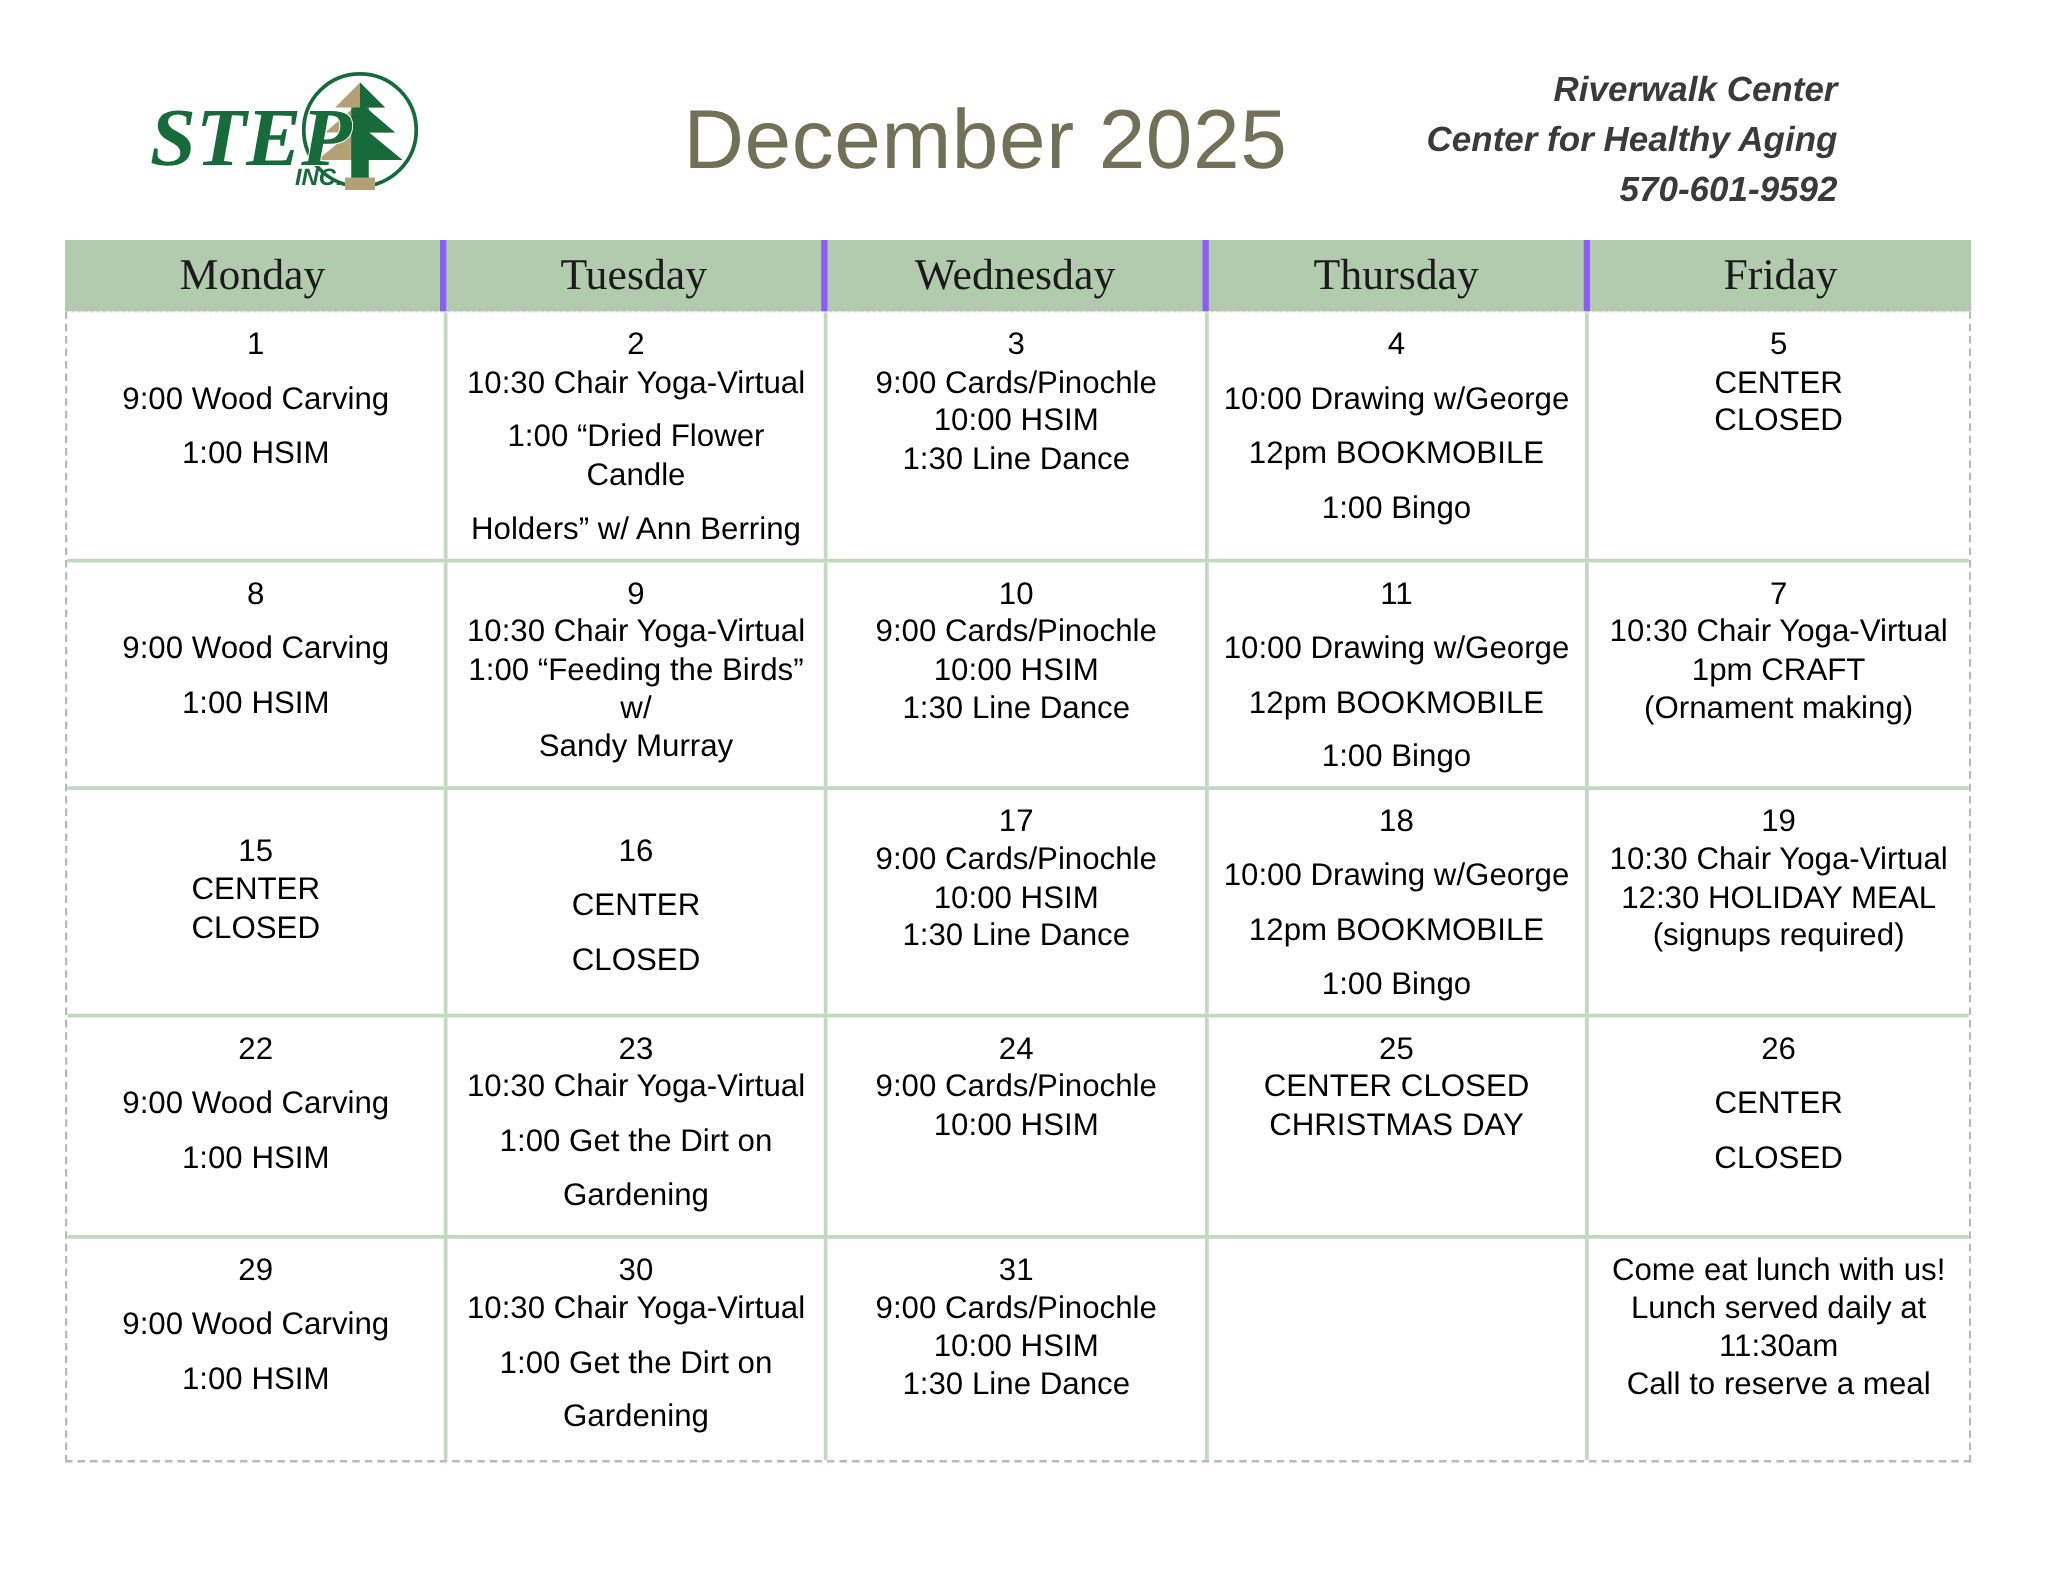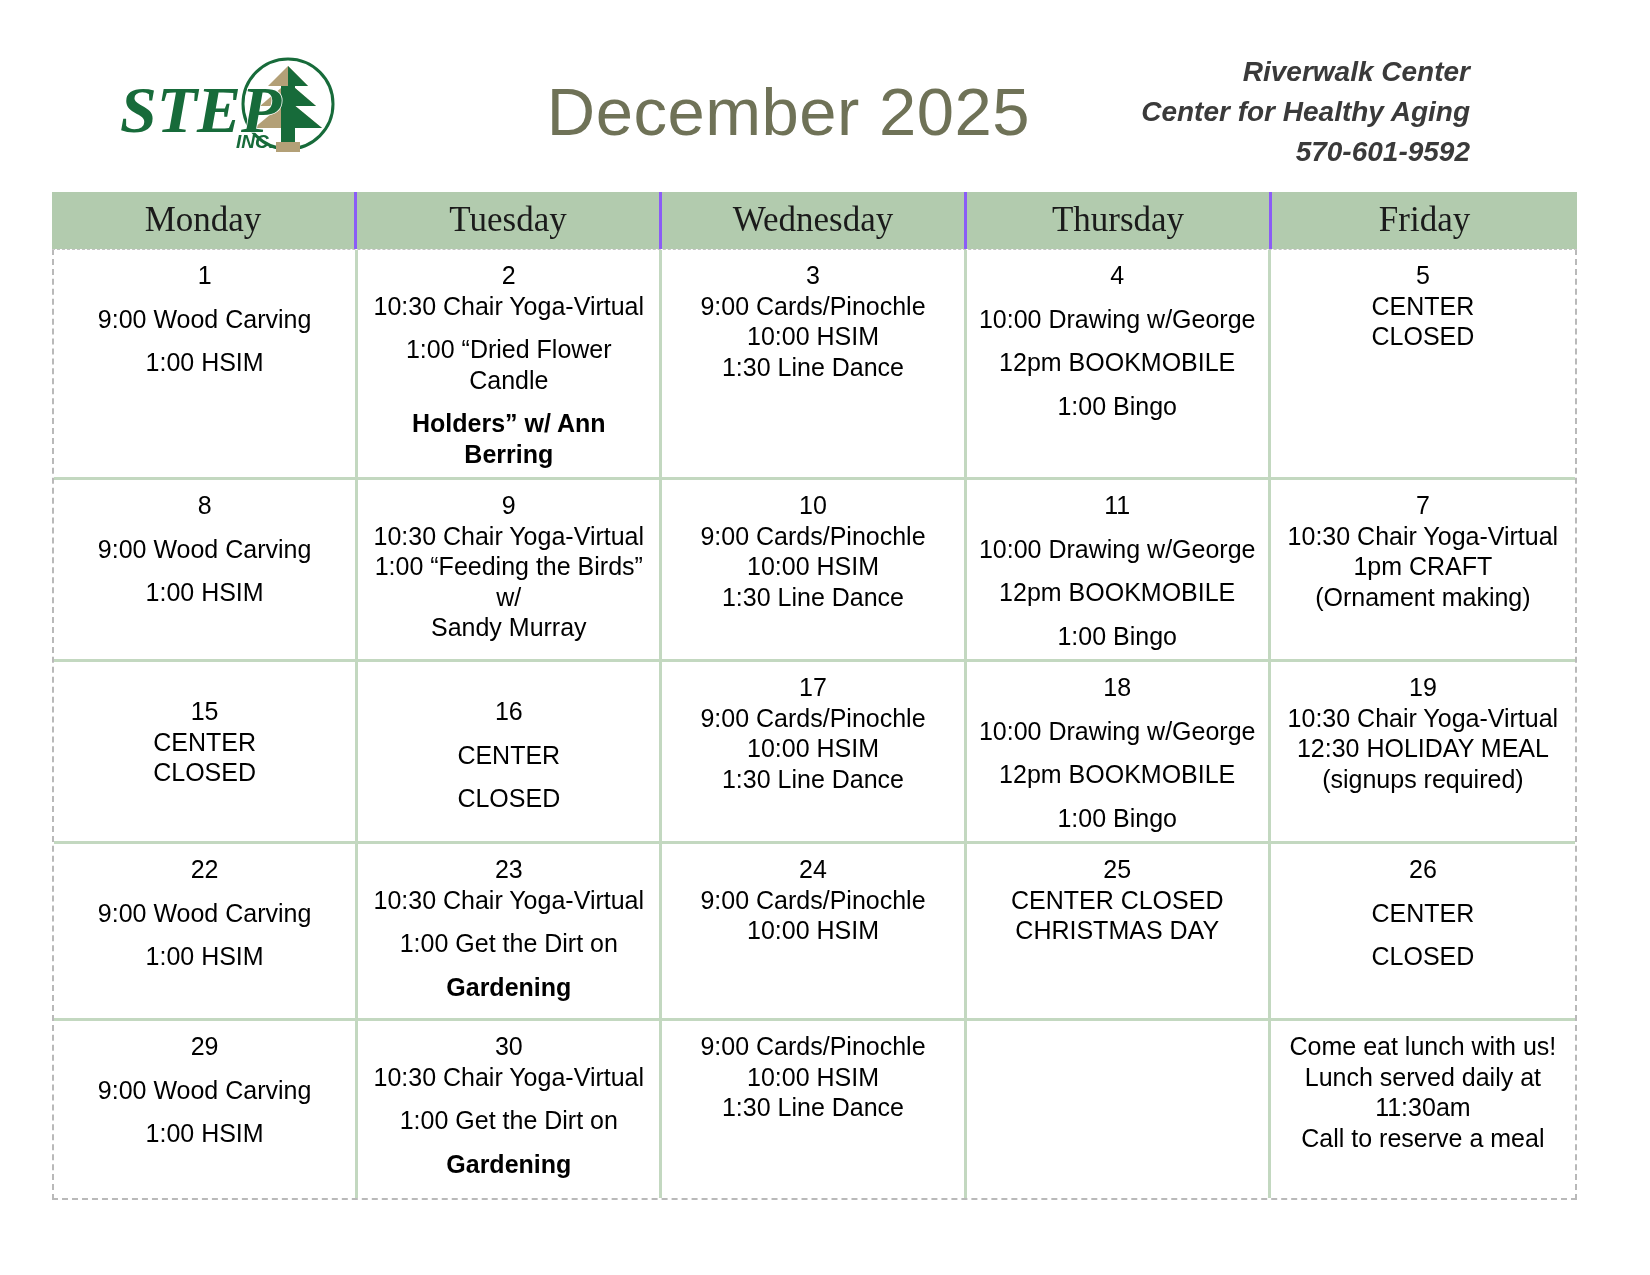--- a/index.html
+++ b/index.html
@@ -80,21 +80,21 @@
     height: 57px;
   }
   .weekday {
     display: flex;
     align-items: center;
     justify-content: center;
     font-family: "Liberation Serif", serif;
     font-size: 35px;
     font-weight: normal;
     color: #1b1b1b;
-    border-right: 3px solid #8b5cf6;
+    border-right: 5px solid #8b5cf6;
     line-height: 1;
     padding-bottom: 2px;
   }
   .weekday:last-child { border-right: none; }
 
   .grid-body {
     border-left: 2px dashed #b9b9b9;
     border-right: 2px dashed #b9b9b9;
     border-bottom: 2px dashed #b9b9b9;
     border-top: 1px dashed #c4c4c4;
@@ -127,21 +127,21 @@
     line-height: 1.22;
     color: #000;
   }
   .events .ev { display: block; }
 
   
   .sp-loose .ev { margin-top: 13px; text-align: center; }
   .sp-tight .ev { margin-top: 0px; }
   .sp-mixed .ev:nth-child(1) { margin-top: 0px; }
   .sp-mixed .ev:nth-child(2) { margin-top: 13px; }
-  .sp-mixed .ev:nth-child(3) { margin-top: 13px; font-weight: bold; }
+  .sp-mixed .ev:nth-child(3) { margin-top: 13px; }
 
   .pad-top { padding-top: 34px; }
   .note { padding-top: 10px; }
 </style>
 </head>
 <body>
 
 <div class="page">
 
   <div class="top">
@@ -356,20 +356,21 @@
           </div>
           <div class="day">
             <div class="daynum">30</div>
             <div class="events sp-mixed">
               <span class="ev">10:30 Chair Yoga-Virtual</span>
               <span class="ev">1:00 Get the Dirt on</span>
               <span class="ev">Gardening</span>
             </div>
           </div>
           <div class="day">
+            <div class="daynum">31</div>
             <div class="events sp-tight">
               <span class="ev">9:00 Cards/Pinochle</span>
               <span class="ev">10:00 HSIM</span>
               <span class="ev">1:30 Line Dance</span>
             </div>
           </div>
           <div class="day"></div>
           <div class="day note">
             <div class="events sp-tight">
               <span class="ev">Come eat lunch with us!</span>

